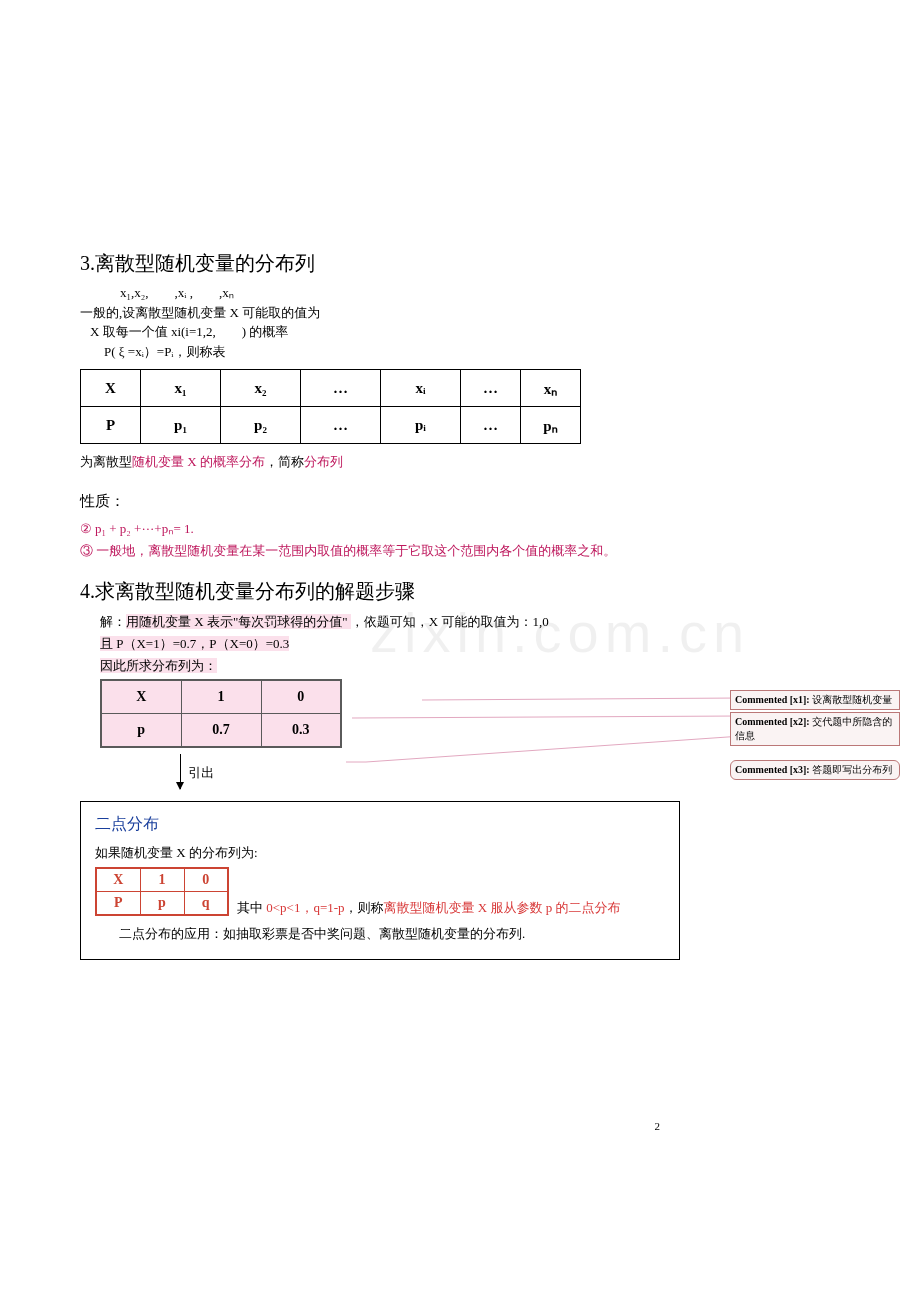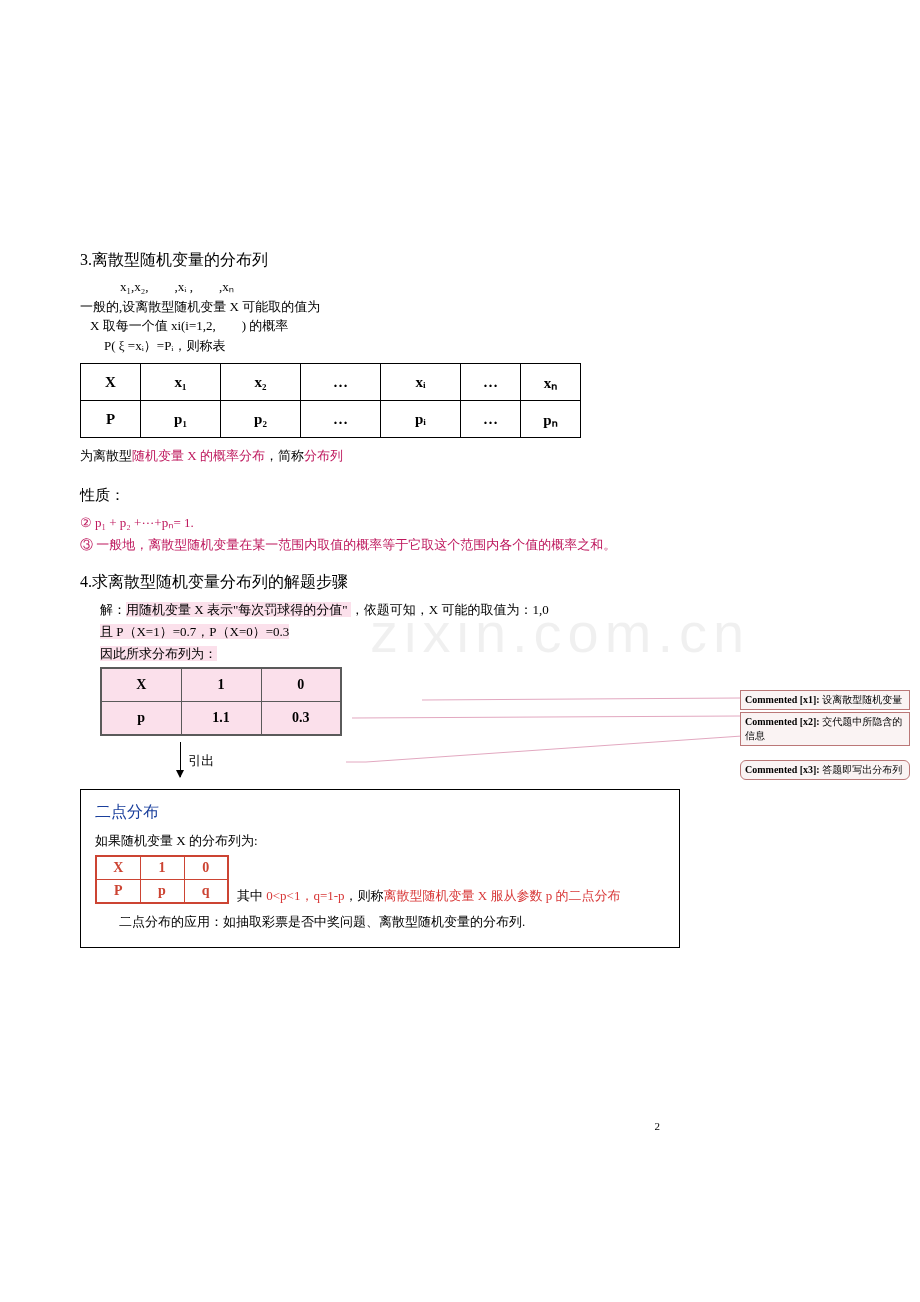--- a/index.html
+++ b/index.html
@@ -10,21 +10,21 @@
   font-size: 13px;
   position: relative;
   background: #fff;
 }
 .page {
   position: absolute;
   left: 80px;
   top: 250px;
   width: 600px;
 }
-.h-section { font-size: 16px; margin-bottom: 6px; }
+.h-section { font-size: 20px; margin-bottom: 6px; }
 .body-text { font-size: 13px; line-height: 1.5; }
 .indent1 { margin-left: 40px; }
 .indent2 { margin-left: 10px; }
 .dist-table { border-collapse: collapse; margin: 8px 0; }
 .dist-table td { border: 1px solid #000; text-align: center; font-family: "Times New Roman", serif; font-weight: bold; font-size: 15px; padding: 8px 0; }
 .dist-table .wlab { width: 60px; }
 .dist-table .wcol { width: 80px; }
 .orange { color: #be185d; }
 .red { color: #d83838; }
 .props { margin-top: 6px; line-height: 1.7; }
@@ -34,21 +34,21 @@
 .small-table td { border: 1px solid #5a5a5a; text-align: center; font-family: "Times New Roman", serif; font-weight: bold; font-size: 14px; padding: 4px 0; width: 80px; }
 .arrow-block { margin-left: 90px; margin-top: 6px; }
 .arrow-line { width: 1px; height: 35px; background: #000; position: relative; display: inline-block; margin-left: 10px; }
 .arrow-line::after { content: ''; position: absolute; bottom: -1px; left: -4px; border-left: 4.5px solid transparent; border-right: 4.5px solid transparent; border-top: 8px solid #000; }
 .arrow-label { display: inline-block; vertical-align: top; margin-left: 4px; margin-top: 10px; font-size: 13px; text-align: right; }
 .box { border: 1px solid #000; margin-top: 8px; padding: 12px 30px 16px 14px; }
 .box-title { color: #1a3f9c; font-size: 16px; margin-bottom: 8px; }
 .two-pt-table { border-collapse: collapse; border: 2px solid #c43; margin: 4px 0; }
 .two-pt-table td { border: 1px solid #c43; text-align: center; font-family: "Times New Roman", serif; font-weight: bold; font-size: 14px; color: #c43; padding: 3px 0; width: 44px; }
 .two-pt-wrap { display: flex; align-items: flex-end; gap: 8px; }
-.comments { position: absolute; right: 10px; top: 690px; width: 170px; }
+.comments { position: absolute; right: 20px; top: 690px; width: 170px; }
 .comment { border: 1px solid #b77; background: #faf3f3; font-size: 10px; padding: 2px 4px; margin-bottom: 2px; }
 .comment b { font-weight: bold; }
 .page-num { position: absolute; right: 260px; top: 1120px; font-size: 11px; }
 .watermark { position: absolute; left: 370px; top: 600px; font-size: 56px; color: rgba(0,0,0,0.06); letter-spacing: 6px; font-family: Arial, sans-serif; pointer-events: none; }
 .connector { position: absolute; stroke: #e2a8c0; stroke-width: 1; fill: none; }
 </style>
 </head>
 <body>
 
 <div class="watermark">zixin.com.cn</div>
@@ -105,21 +105,21 @@
 
     <table class="small-table">
       <tbody>
           <tr>
         <td>X</td>
         <td>1</td>
         <td>0</td>
       </tr>
       <tr>
         <td>p</td>
-        <td>1.1</td>
+        <td>0.7</td>
         <td>0.3</td>
       </tr>
     </tbody>
       </table>
   </div>
 
   <div class="arrow-block">
     <span class="arrow-line"></span>
     <span class="arrow-label">引出</span>
   </div>

